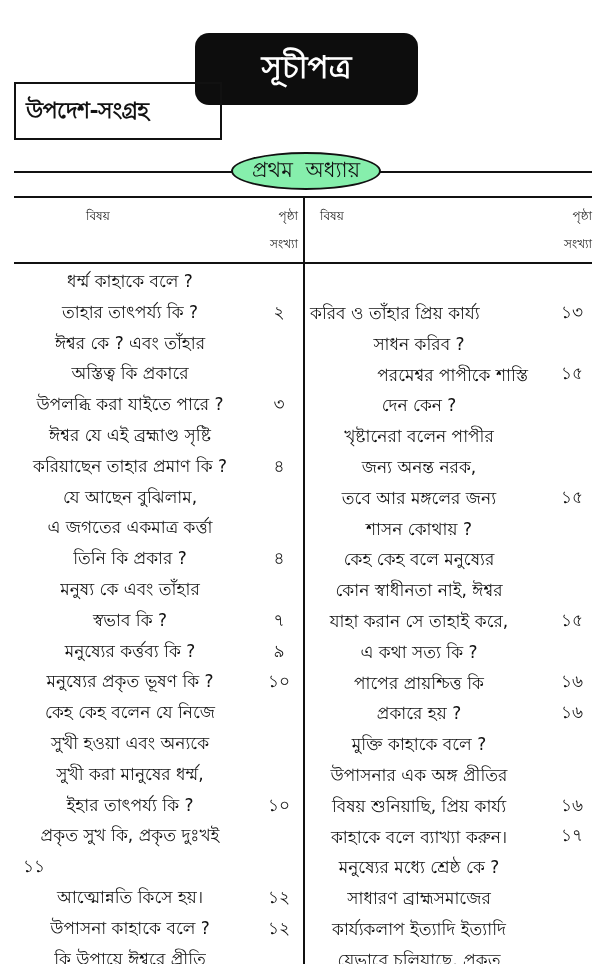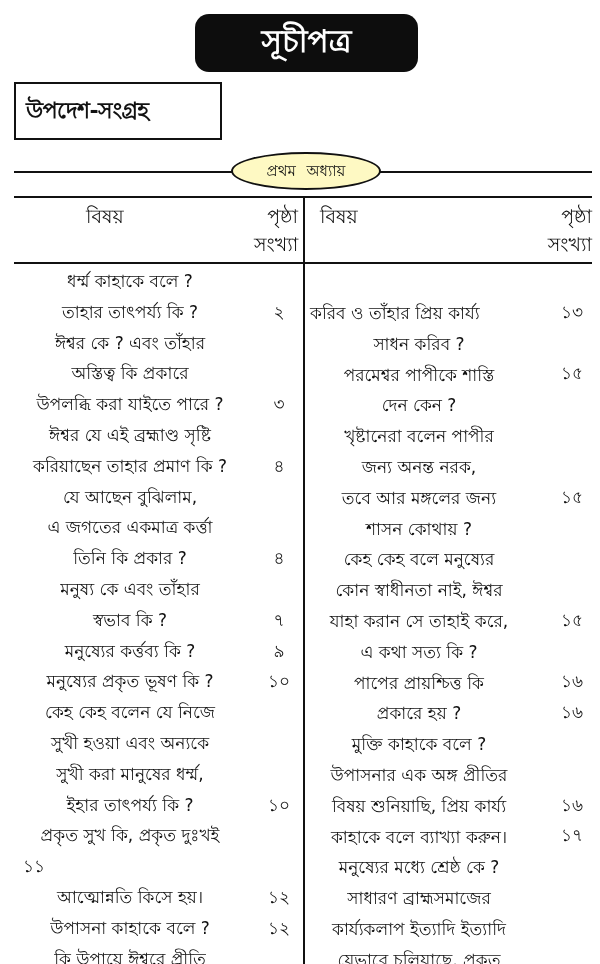--- a/index.html
+++ b/index.html
@@ -2,55 +2,55 @@
 <html><head>
 <meta charset="utf-8">
 <style>
   html, body { margin: 0; padding: 0; background: #ffffff; }
   body {
     width: 600px; height: 964px; position: relative; overflow: hidden;
     font-family: "DejaVu Sans", "Liberation Sans", sans-serif;
     color: #111111;
   }
   .title-pill {
-    position: absolute; left: 195px; top: 14px; width: 223px; height: 58px;
+    position: absolute; left: 195px; top: 33px; width: 223px; height: 72px;
     background: #0d0d0d; border-radius: 14px;
     display: flex; align-items: center; justify-content: center;
     color: #ffffff; font-size: 31px; font-weight: bold;
   }
   .subtitle-box {
     position: absolute; left: 14px; top: 82px; width: 208px; height: 58px;
     border: 2px solid #111; box-sizing: border-box;
     display: flex; align-items: center; padding-left: 10px;
     font-size: 22px; font-weight: bold; letter-spacing: -0.5px;
   }
   .chapter-line-top {
     position: absolute; left: 14px; top: 171px; width: 578px; height: 0;
     border-top: 2px solid #111;
   }
   .chapter-oval {
     position: absolute; left: 231px; top: 152px; width: 150px; height: 38px;
-    border: 2px solid #111; border-radius: 50%; background: #fef9c3;
+    border: 2px solid #111; border-radius: 50%; background: #86efac;
     display: flex; align-items: center; justify-content: center;
-    font-size: 15px; box-sizing: border-box; word-spacing: 6px;
+    font-size: 21px; box-sizing: border-box; word-spacing: 6px;
   }
   .chapter-line-bottom {
     position: absolute; left: 14px; top: 196px; width: 578px; height: 0;
     border-top: 2px solid #111;
   }
   .header-sep {
     position: absolute; left: 14px; top: 262px; width: 578px; height: 0;
     border-top: 2px solid #111;
   }
   .col-divider {
     position: absolute; left: 303px; top: 197px; width: 0; height: 767px;
     border-left: 2px solid #111;
   }
   .col-head {
-    position: absolute; font-size: 19px; line-height: 28px;
+    position: absolute; font-size: 12px; line-height: 28px;
   }
   .col {
     position: absolute; top: 266px; font-size: 17px;
   }
   .row {
     display: flex; justify-content: space-between; align-items: flex-start;
     height: 30.8px; line-height: 30.8px;
   }
   .row .topic { text-align: center; white-space: nowrap; }
   .row .page { width: 40px; text-align: center; white-space: nowrap; }
@@ -180,21 +180,21 @@
 <div class="col right">
   <div class="row">
       <span class="topic" style="text-align:left">করিব ও তাঁহার প্রিয় কার্য্য</span>
       <span class="page"></span>
     </div>
   <div class="row">
       <span class="topic">সাধন করিব ?</span>
       <span class="page">১৩</span>
     </div>
   <div class="row">
-      <span class="topic" style="text-align:center">পরমেশ্বর পাপীকে শাস্তি</span>
+      <span class="topic" style="text-align:right">পরমেশ্বর পাপীকে শাস্তি</span>
       <span class="page"></span>
     </div>
   <div class="row">
       <span class="topic">দেন কেন ?</span>
       <span class="page">১৫</span>
     </div>
   <div class="row">
       <span class="topic">খৃষ্টানেরা বলেন পাপীর</span>
       <span class="page"></span>
     </div>

